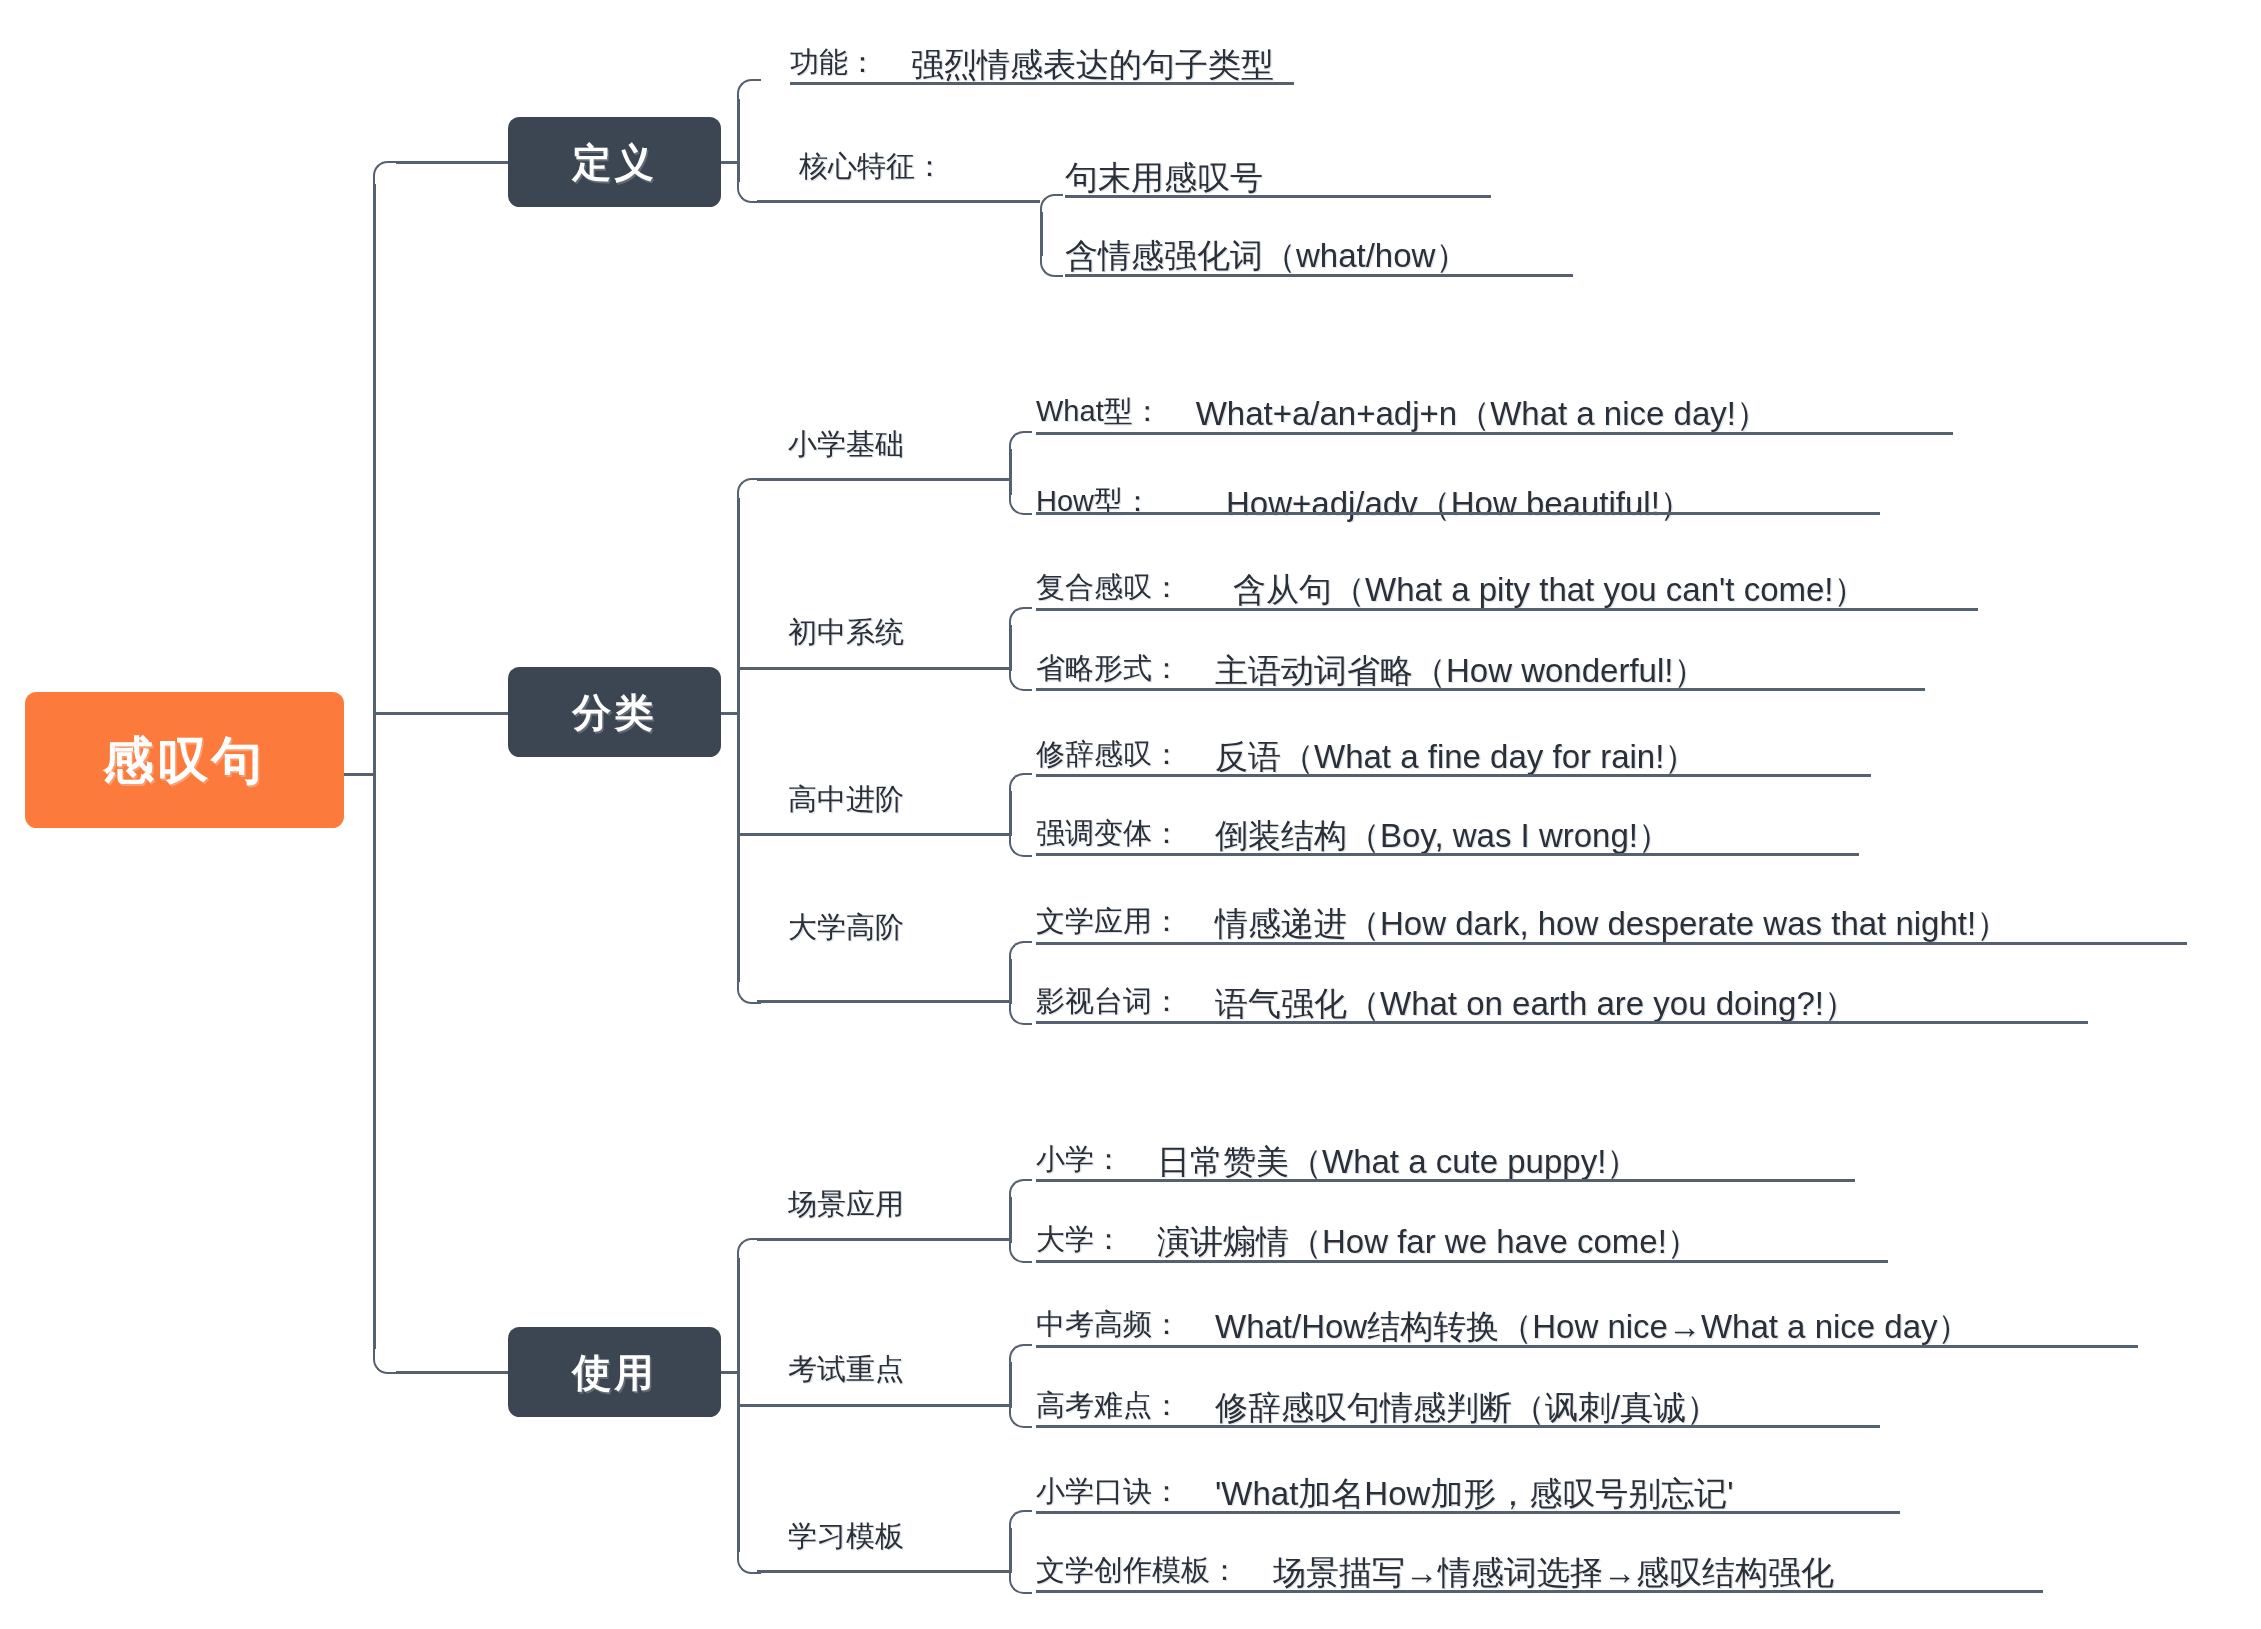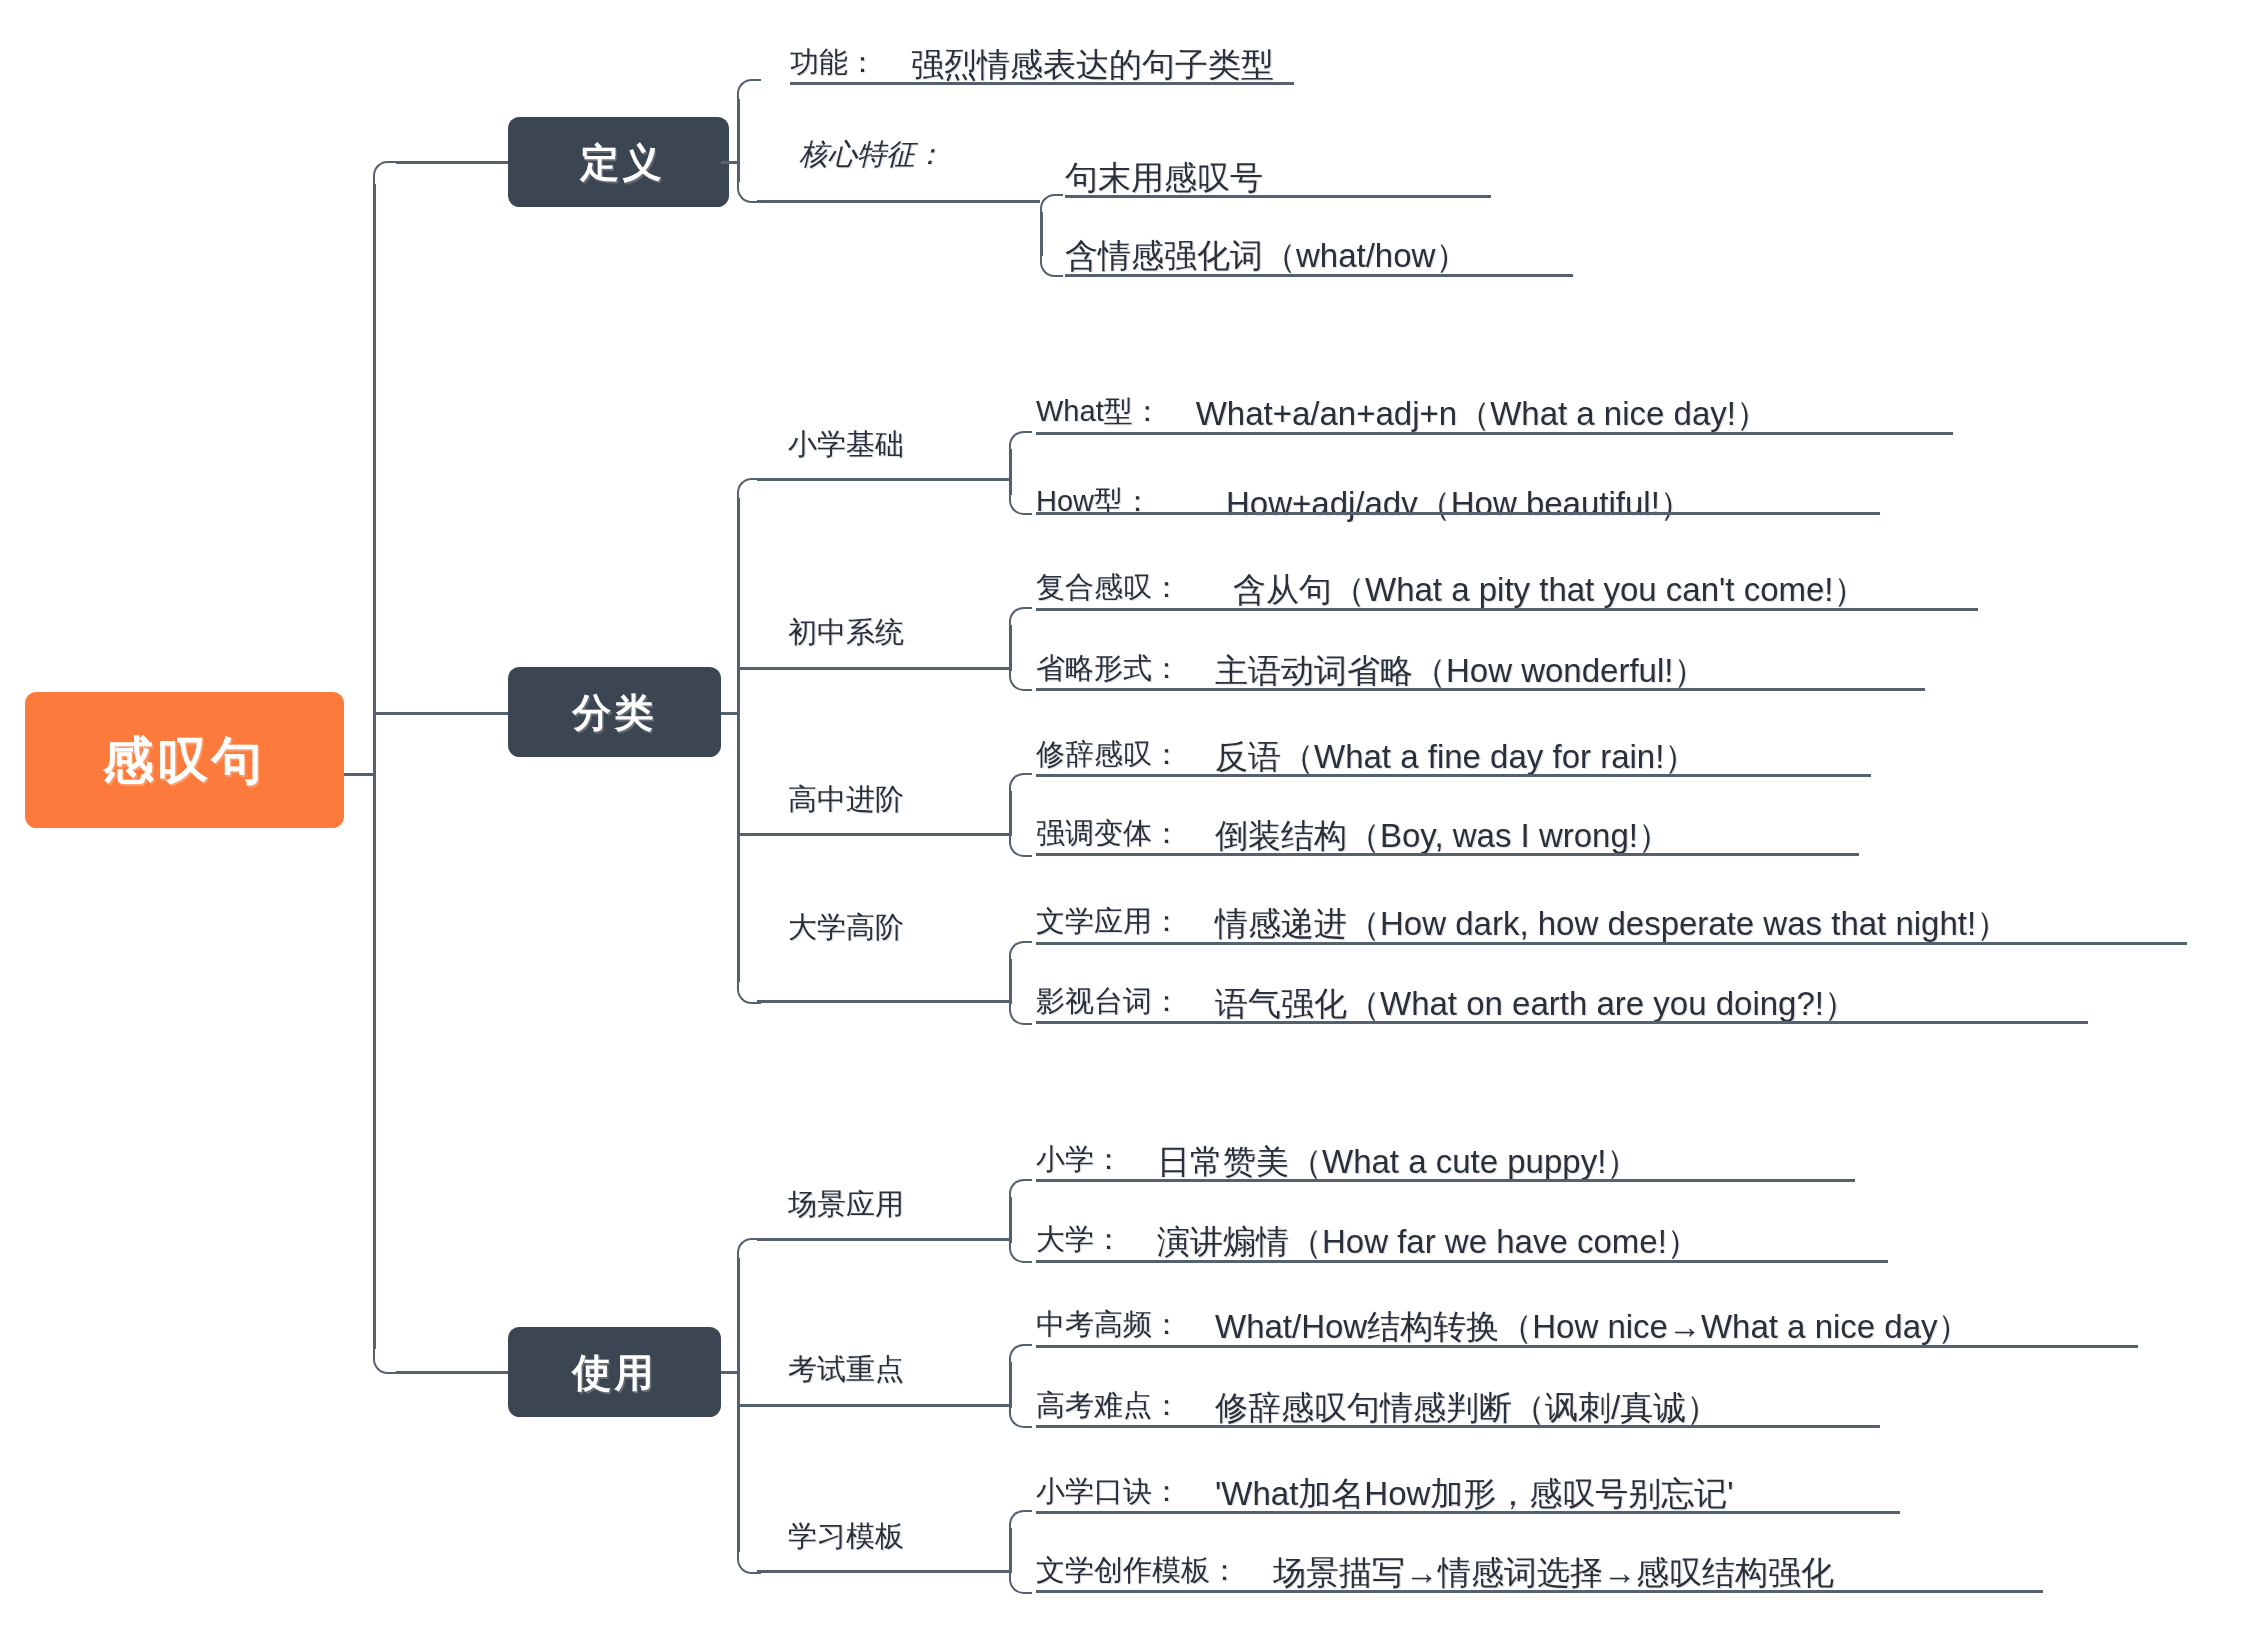--- a/index.html
+++ b/index.html
@@ -78,36 +78,36 @@
     <div class="root-node" style="left: 24.6px; top: 692px; width: 319px; height: 136px;">
       <div class="root-label">感叹句</div>
     </div>
     <div class="conn-h" style="left: 344px; top: 773px; width: 29px;"></div>
     <div class="conn-v" style="left: 373px; top: 184px; height: 1165px;"></div>
     <div class="corner c-tl" style="left: 373px; top: 161px; width: 25.4px; height: 25.4px;"></div>
     <div class="conn-h" style="left: 396px; top: 161px; width: 112px;"></div>
     <div class="conn-h" style="left: 373px; top: 712px; width: 135px;"></div>
     <div class="corner c-bl" style="left: 373px; top: 1347px; width: 25.4px; height: 25.4px;"></div>
     <div class="conn-h" style="left: 396px; top: 1371px; width: 112px;"></div>
-    <div class="l1-node" style="left: 508px; top: 117px; width: 213px; height: 90px; padding-left: 8px;">
+    <div class="l1-node" style="left: 508px; top: 117px; width: 213px; height: 90px;">
       <div class="l1-label">定义</div>
     </div>
     <div class="conn-h" style="left: 721px; top: 161px; width: 16.4px;"></div>
     <div class="conn-v" style="left: 737px; top: 99px; height: 83px;"></div>
     <div class="corner c-tl" style="left: 737px; top: 79px; width: 22px; height: 22px;"></div>
     <div class="corner c-bl" style="left: 737px; top: 179px; width: 22px; height: 22px;"></div>
     <div class="conn-h" style="left: 757px; top: 79px;"></div>
     <div class="leaf" style="left: 790px; top: 48px;">
       <span class="leaf-key">功能：</span>
       <span style="display: inline-block; width: 34px;"></span>
       <span class="leaf-val">强烈情感表达的句子类型</span>
     </div>
     <div class="leaf-underline" style="left: 790px; top: 82px; width: 504px;"></div>
     <div class="conn-h" style="left: 757px; top: 200px; width: 283px;"></div>
-    <div class="l2-label" style="left: 799px; top: 140px; font-style: italic;">核心特征：</div>
+    <div class="l2-label" style="left: 799px; top: 152px;">核心特征：</div>
     <div class="conn-v" style="left: 1040px; top: 212px; height: 44px;"></div>
     <div class="corner c-tl" style="left: 1040px; top: 194px; width: 20.5px; height: 20.5px;"></div>
     <div class="corner c-bl" style="left: 1040px; top: 254px; width: 20.5px; height: 20.5px;"></div>
     <div class="leaf" style="left: 1065px; top: 161px;">
       <span class="leaf-val">句末用感叹号</span>
     </div>
     <div class="leaf-underline" style="left: 1065px; top: 195px; width: 426px;"></div>
     <div class="leaf" style="left: 1065px; top: 239px;">
       <span class="leaf-val">含情感强化词（what/how）</span>
     </div>

